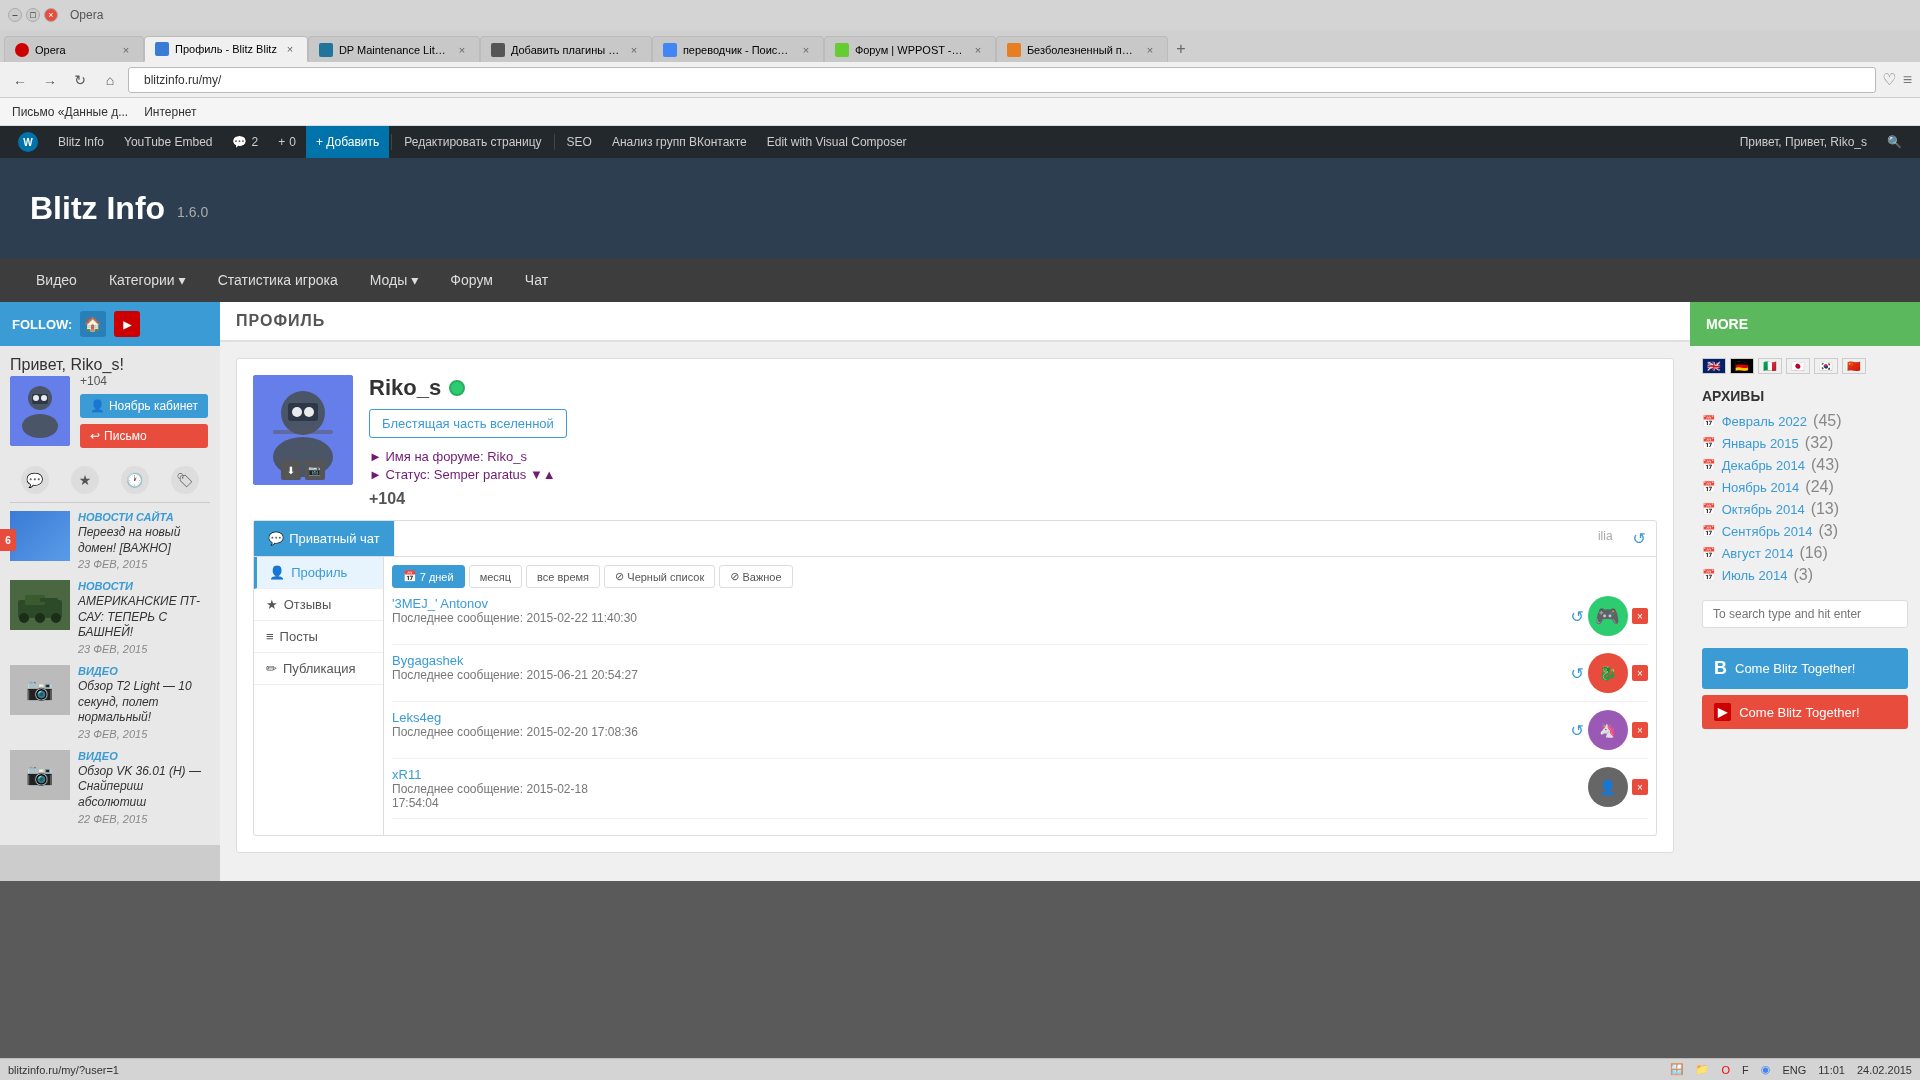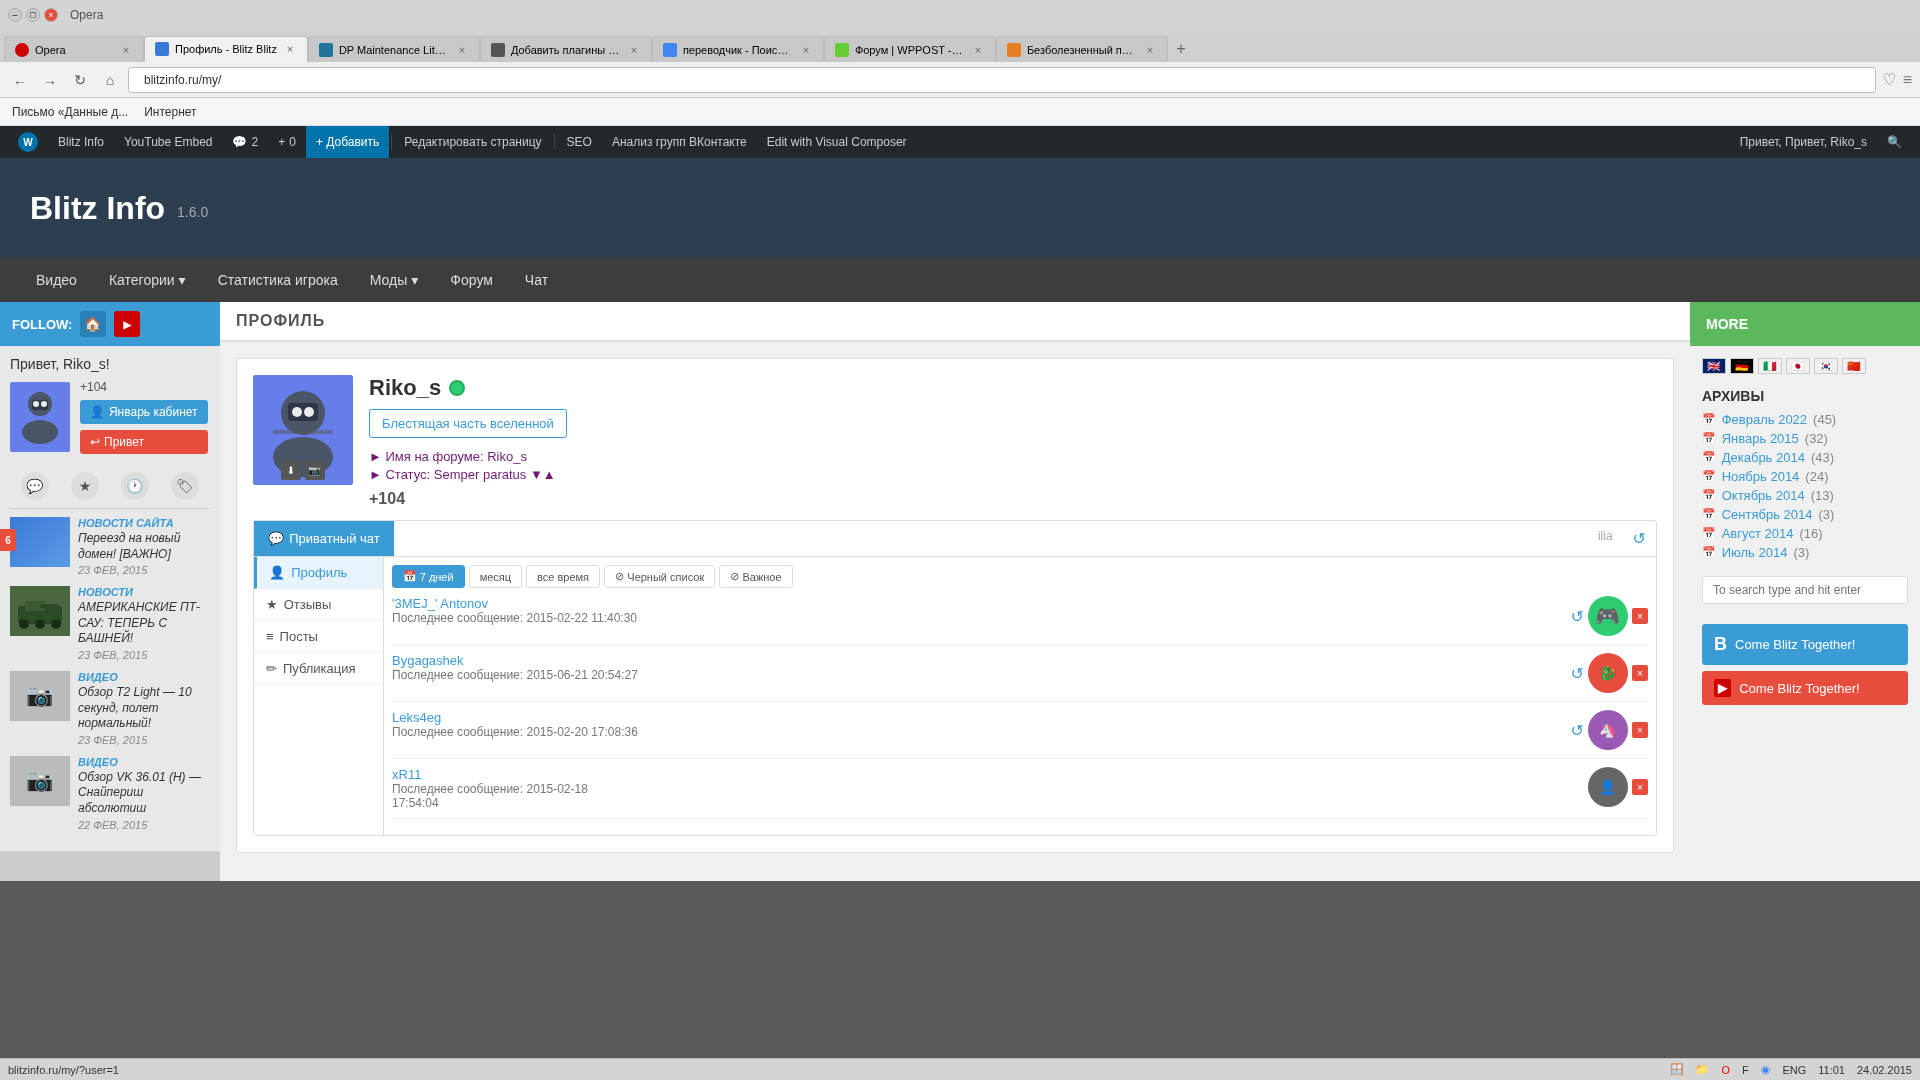--- a/index.html
+++ b/index.html
@@ -49,21 +49,21 @@
 
     
     .main-content { display: flex; width: 100%; }
 
     
     .sidebar { width: 220px; background: #ccc; padding: 0; flex-shrink: 0; }
     .follow-bar { background: #3a9bd5; color: white; height: 44px; display: flex; align-items: center; padding: 0 12px; font-size: 13px; font-weight: bold; gap: 8px; }
     .follow-icon { width: 26px; height: 26px; background: #2980b9; border-radius: 3px; display: flex; align-items: center; justify-content: center; color: white; font-size: 14px; }
     .follow-youtube { width: 26px; height: 26px; background: #cc0000; border-radius: 3px; display: flex; align-items: center; justify-content: center; color: white; font-size: 10px; font-weight: bold; }
     .sidebar-inner { padding: 10px; background: #e8e8e8; }
-    .sidebar-greeting { font-size: 14px; color: #333; margin-bottom: 8px; }
+    .sidebar-greeting { font-size: 16px; color: #333; }
     .sidebar-user-area { display: flex; align-items: center; gap: 10px; margin-bottom: 10px; }
     .sidebar-avatar { width: 60px; height: 70px; background: #888; border-radius: 3px; overflow: hidden; display: flex; align-items: center; justify-content: center; }
     .avatar-img { width: 60px; height: 70px; background: linear-gradient(135deg, #667eea 0%, #764ba2 100%); position: relative; }
     .sidebar-user-actions { display: flex; flex-direction: column; gap: 6px; }
     .sidebar-points { color: #555; font-size: 12px; }
     .btn-cabinet { background: #3a9bd5; color: white; padding: 5px 10px; border-radius: 3px; cursor: pointer; font-size: 12px; display: flex; align-items: center; gap: 4px; }
     .btn-exit { background: #e74c3c; color: white; padding: 5px 10px; border-radius: 3px; cursor: pointer; font-size: 12px; display: flex; align-items: center; gap: 4px; }
     .sidebar-tabs { display: flex; gap: 0; justify-content: space-around; padding: 8px 0; border-bottom: 1px solid #ccc; margin-bottom: 8px; }
     .sidebar-tab-icon { width: 28px; height: 28px; border-radius: 50%; background: #ddd; display: flex; align-items: center; justify-content: center; cursor: pointer; font-size: 14px; color: #555; }
     .news-item { display: flex; gap: 8px; margin-bottom: 10px; }
@@ -114,21 +114,21 @@
     
     .right-sidebar { width: 230px; background: #f0f0f0; flex-shrink: 0; padding: 0; }
     .more-bar { background: #5cb85c; color: white; height: 44px; display: flex; align-items: center; padding: 0 16px; font-size: 14px; font-weight: bold; }
     .right-sidebar-inner { padding: 12px; }
     .lang-flags { display: flex; gap: 4px; margin-bottom: 14px; flex-wrap: wrap; }
     .flag { width: 24px; height: 16px; cursor: pointer; border: 1px solid #ccc; display: flex; align-items: center; justify-content: center; font-size: 14px; }
     .archives-title { font-size: 14px; font-weight: bold; color: #333; margin-bottom: 8px; }
     .archive-item { display: flex; align-items: center; gap: 6px; margin-bottom: 4px; cursor: pointer; }
     .archive-icon { color: #aaa; font-size: 11px; }
     .archive-link { color: #3a9bd5; font-size: 13px; }
-    .archive-count { color: #888; font-size: 13px; }
+    .archive-count { color: #888; font-size: 16px; }
     .search-box { width: 100%; padding: 6px 10px; border: 1px solid #ddd; border-radius: 3px; font-size: 12px; color: #999; margin: 12px 0; }
     .blitz-together { background: #3a9bd5; color: white; padding: 10px 12px; border-radius: 3px; margin-top: 8px; display: flex; align-items: center; gap: 8px; cursor: pointer; }
     .blitz-b { font-size: 18px; font-weight: bold; }
     .blitz-text { font-size: 13px; }
     .blitz-together2 { background: #e74c3c; color: white; padding: 8px 12px; border-radius: 3px; margin-top: 6px; display: flex; align-items: center; gap: 8px; cursor: pointer; }
 
     
     .status-bar { position: fixed; bottom: 0; left: 0; right: 0; background: #d4d4d4; height: 22px; display: flex; align-items: center; padding: 0 8px; font-size: 11px; color: #333; gap: 8px; border-top: 1px solid #bbb; }
     .status-url { flex: 1; }
     .status-right { margin-left: auto; display: flex; align-items: center; gap: 12px; }
@@ -278,25 +278,25 @@
               <rect x="22" y="18" width="16" height="10" fill="#2d3748" rx="2"></rect>
               <circle cx="26" cy="22" r="3" fill="#fff" opacity="0.9"></circle>
               <circle cx="34" cy="22" r="3" fill="#fff" opacity="0.9"></circle>
             </svg>
           </div>
         </div>
         <div class="sidebar-user-actions">
           <div class="sidebar-points">+104</div>
           <div class="btn-cabinet">
             <span>👤</span>
-            <span>Январь кабинет</span>
+            <span>Ноябрь кабинет</span>
           </div>
           <div class="btn-exit">
             <span>↩</span>
-            <span>Привет</span>
+            <span>Письмо</span>
           </div>
         </div>
       </div>
       <div class="sidebar-tabs">
         <div class="sidebar-tab-icon">💬</div>
         <div class="sidebar-tab-icon">★</div>
         <div class="sidebar-tab-icon">🕐</div>
         <div class="sidebar-tab-icon">🏷</div>
       </div>
 

